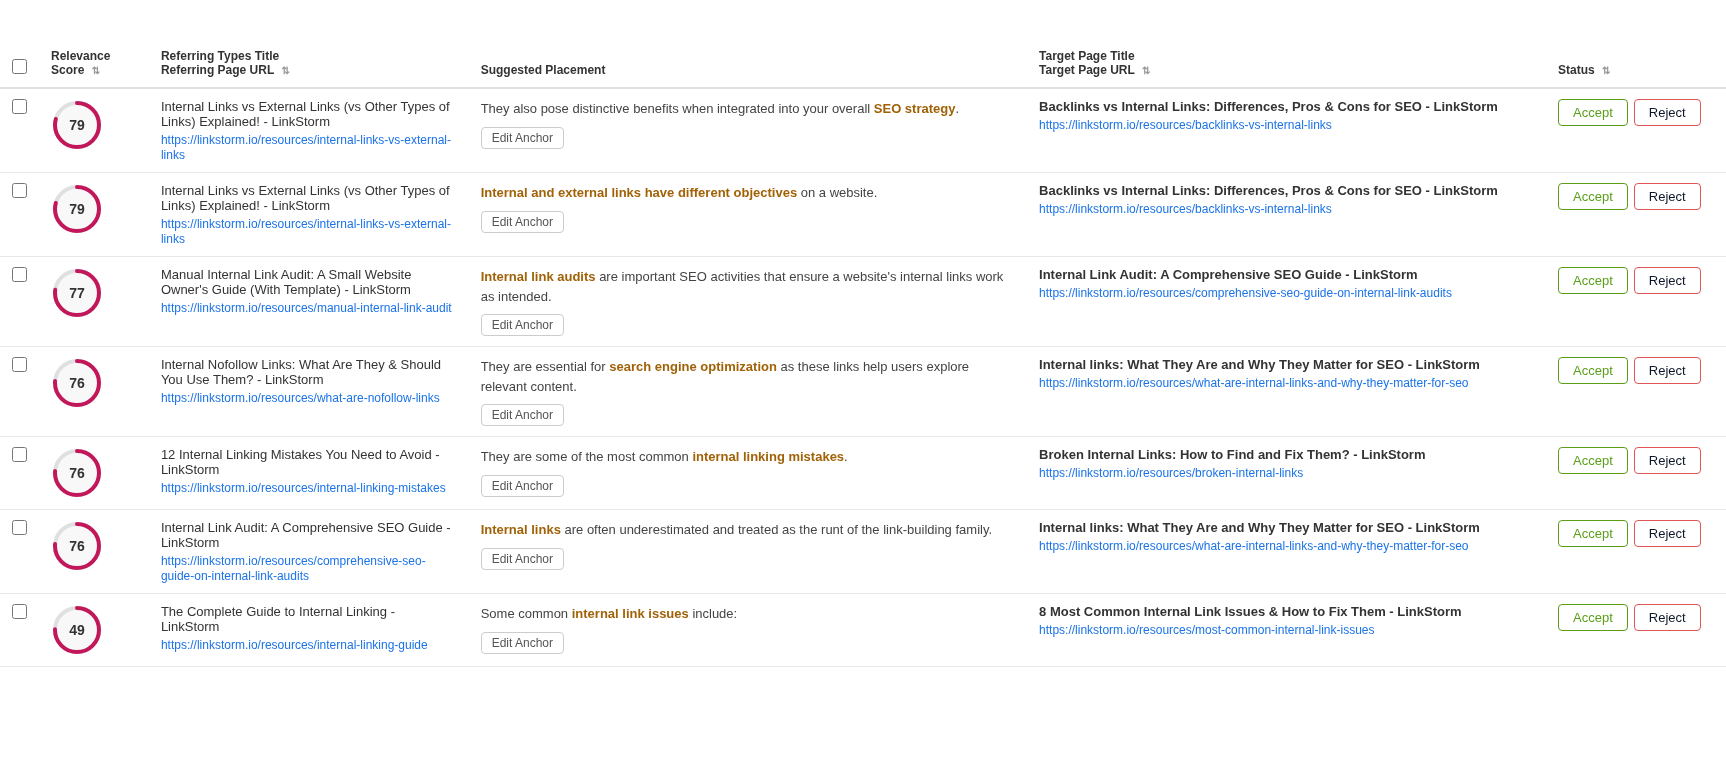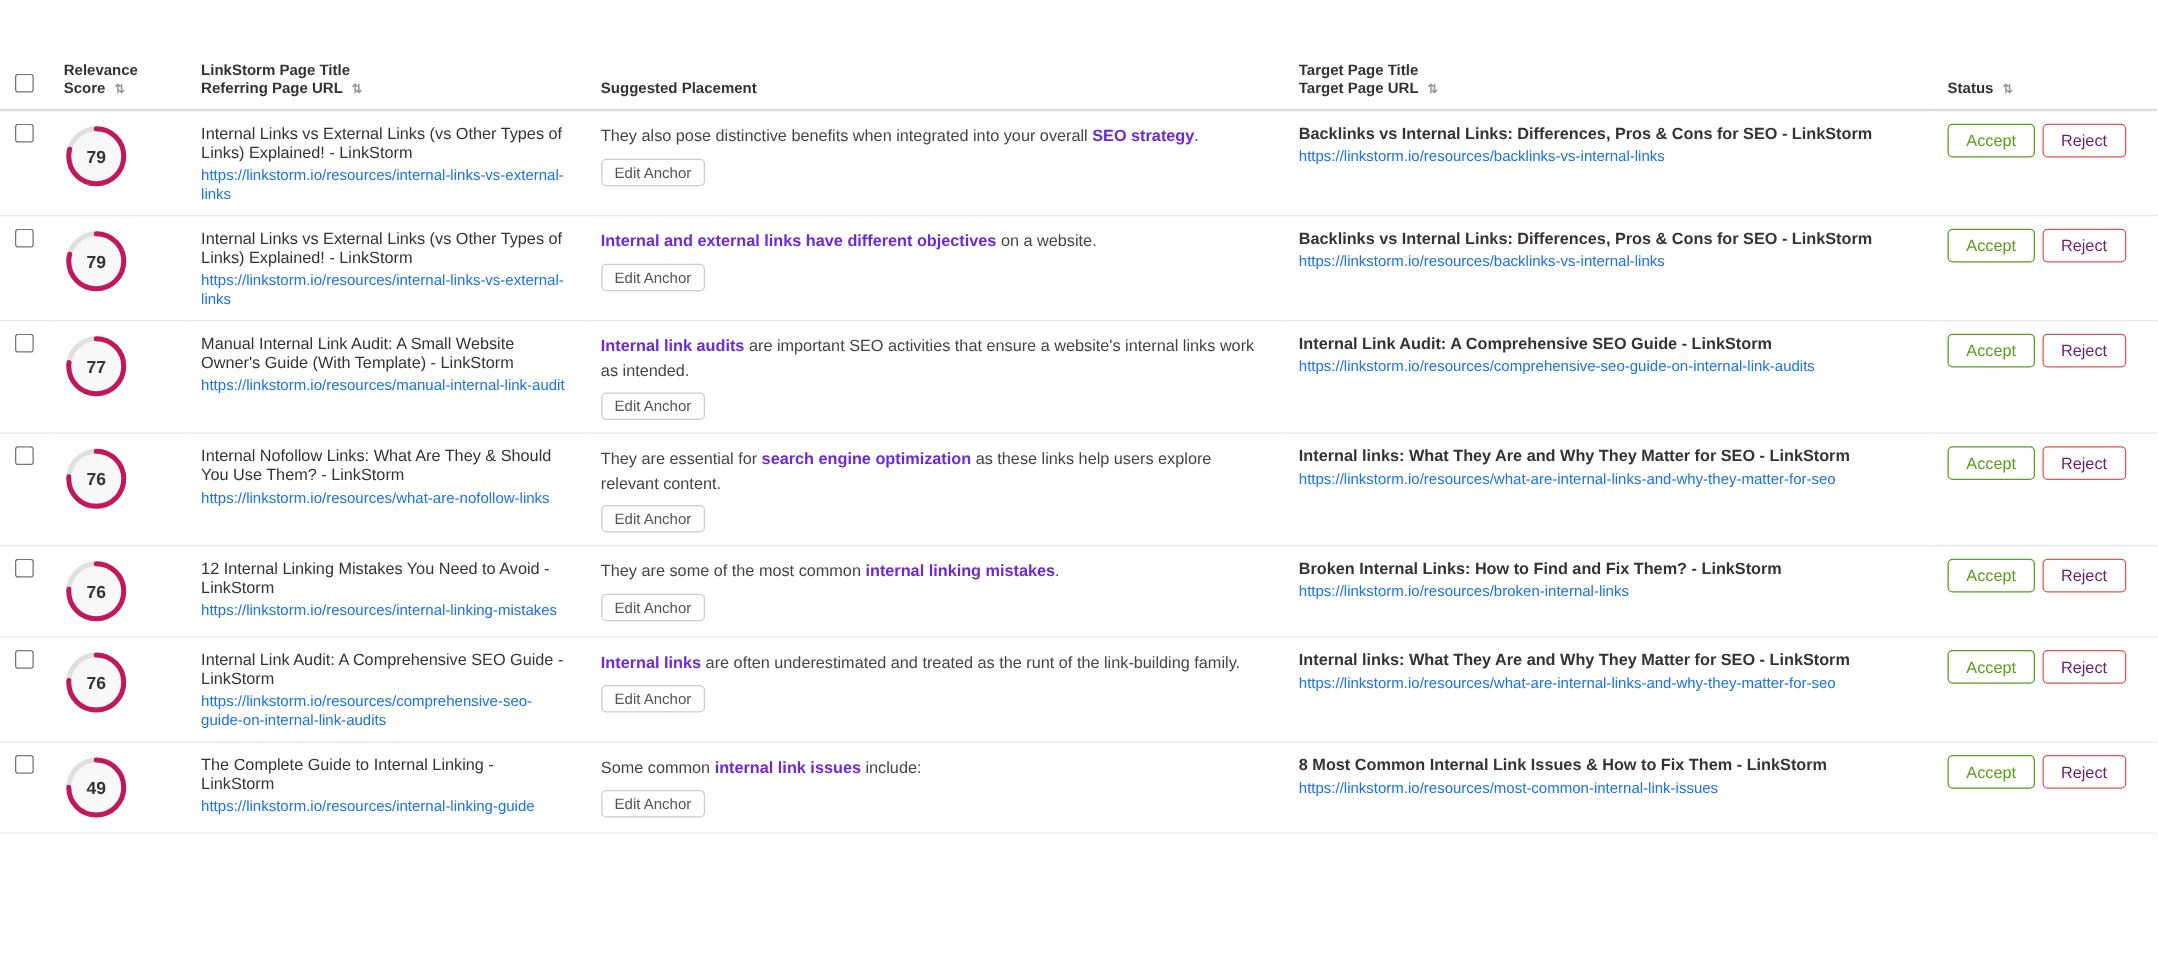--- a/index.html
+++ b/index.html
@@ -43,21 +43,21 @@
       transform: translate(-50%, -50%);
       font-weight: 700;
       font-size: 14px;
       color: #333;
     }
     
     .page-title { font-weight: 500; color: #333; font-size: 13px; margin-bottom: 3px; }
     .page-url { color: #1a73e8; font-size: 12px; text-decoration: none; }
     
     .placement-text { font-size: 13px; color: #444; line-height: 1.5; margin-bottom: 6px; }
-    .anchor-highlight { color: #6d28d9; font-weight: 600; }
+    .anchor-highlight { color: #a16207; font-weight: 600; }
     
     .edit-anchor-btn {
       display: inline-block;
       border: 1px solid #ccc;
       border-radius: 4px;
       padding: 3px 10px;
       font-size: 12px;
       color: #555;
       background: #fff;
       cursor: pointer;
@@ -72,21 +72,21 @@
       background: #fff;
       border-radius: 4px;
       padding: 5px 14px;
       font-size: 13px;
       font-weight: 500;
       cursor: pointer;
     }
     
     .reject-btn {
       border: 1px solid #e05555;
-      color: #701a75;
+      color: #0f172a;
       background: #fff;
       border-radius: 4px;
       padding: 5px 14px;
       font-size: 13px;
       font-weight: 500;
       cursor: pointer;
     }
     
     .checkbox-input { width: 15px; height: 15px; cursor: pointer; }
     
@@ -102,21 +102,21 @@
     <thead>
       <tr>
         <th class="col-checkbox">
           <input type="checkbox" class="checkbox-input" style="">
         </th>
         <th class="col-score sortable">
           <span>Relevance</span><br>
           <span>Score <span class="sort-icon">⇅</span></span>
         </th>
         <th class="col-referring sortable">
-          <span>LinkStorm Page Title</span><br>
+          <span>Referring Types Title</span><br>
           <span>Referring Page URL <span class="sort-icon">⇅</span></span>
         </th>
         <th class="col-placement">
           <span>Suggested Placement</span>
         </th>
         <th class="col-target sortable">
           <span>Target Page Title</span><br>
           <span>Target Page URL <span class="sort-icon">⇅</span></span>
         </th>
         <th class="col-status sortable">

